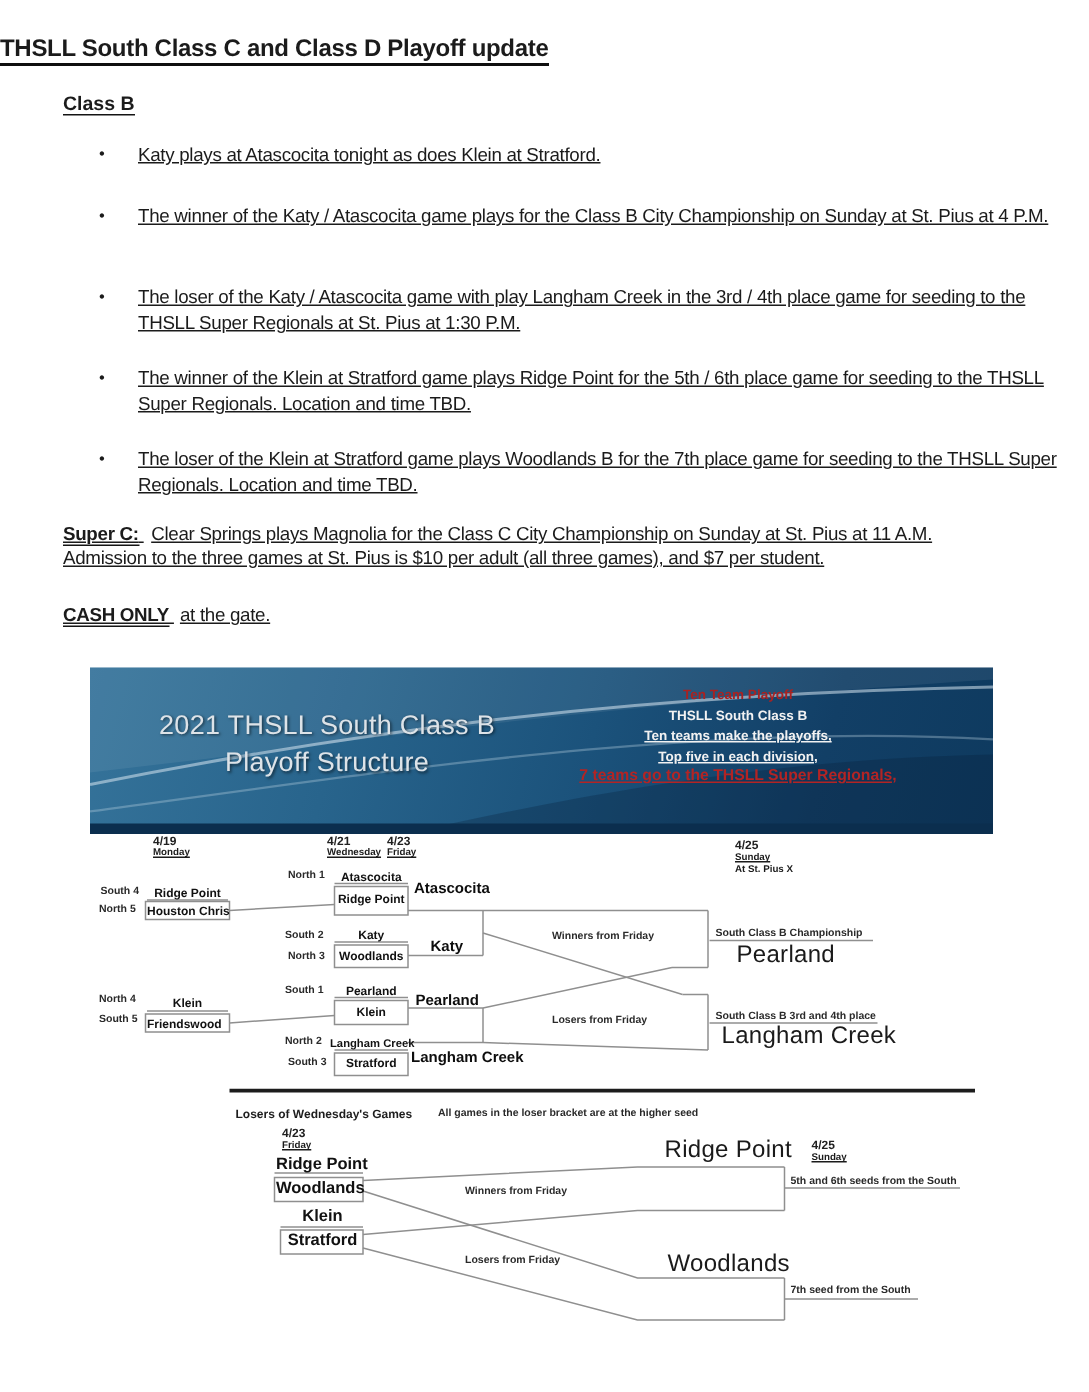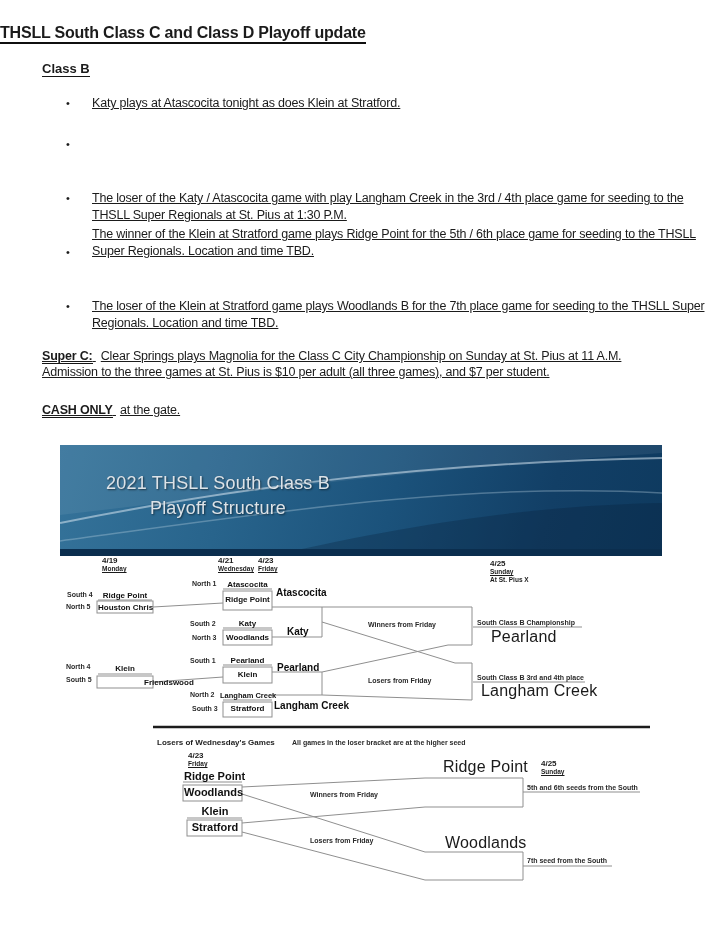--- a/index.html
+++ b/index.html
@@ -46,26 +46,27 @@
   </div>
 
   <div class="abs b" style="left:42px;top:61px;font-size:13px;">
     <span class="ul">Class B</span>
   </div>
 
   <div class="abs bullet-marker" style="left:66px;top:97px;">•</div>
   <div class="abs body-txt" style="left:92px;top:95px;width:614px;">Katy plays at Atascocita tonight as does Klein at Stratford.</div>
 
   <div class="abs bullet-marker" style="left:66px;top:138px;">•</div>
+  <div class="abs body-txt" style="left:92px;top:136px;width:614px;">The winner of the Katy / Atascocita game plays for the Class B City Championship on Sunday at St. Pius at 4 P.M.</div>
 
   <div class="abs bullet-marker" style="left:66px;top:192px;">•</div>
   <div class="abs body-txt" style="left:92px;top:190px;width:614px;">The loser of the Katy / Atascocita game with play Langham Creek in the 3rd / 4th place game for seeding to the THSLL Super Regionals at St. Pius at 1:30 P.M.</div>
 
   <div class="abs bullet-marker" style="left:66px;top:246px;">•</div>
-  <div class="abs body-txt" style="left:92px;top:226px;width:614px;">The winner of the Klein at Stratford game plays Ridge Point for the 5th / 6th place game for seeding to the THSLL Super Regionals. Location and time TBD.</div>
+  <div class="abs body-txt" style="left:92px;top:244px;width:614px;">The winner of the Klein at Stratford game plays Ridge Point for the 5th / 6th place game for seeding to the THSLL Super Regionals. Location and time TBD.</div>
 
   <div class="abs bullet-marker" style="left:66px;top:300px;">•</div>
   <div class="abs body-txt" style="left:92px;top:298px;width:614px;">The loser of the Klein at Stratford game plays Woodlands B for the 7th place game for seeding to the THSLL Super Regionals. Location and time TBD.</div>
 
   <div class="abs body-txt" style="left:42px;top:348px;width:664px;">
     <span class="b ul">Super C:</span>
     <span style="margin-left:5px;">Clear Springs plays Magnolia for the Class C City Championship on Sunday at St. Pius at 11 A.M.</span>
   </div>
 
   <div class="abs body-txt" style="left:42px;top:364px;width:650px;">Admission to the three games at St. Pius is $10 per adult (all three games), and $7 per student.</div>
@@ -78,20 +79,27 @@
   <div class="abs flyer-header">
     <svg width="602" height="111" viewBox="0 0 602 111" style="position:absolute;left:0;top:0;">
       <path d="M0,70 C160,52 300,28 602,8 L602,0 L0,0 Z" fill="rgba(255,255,255,0.07)"></path>
       <path d="M0,78 C150,48 340,18 602,13" stroke="rgba(215,230,240,0.55)" fill="none" stroke-width="2"></path>
       <path d="M0,96 C180,72 400,36 602,48" stroke="rgba(190,212,226,0.35)" fill="none" stroke-width="1.5"></path>
       <path d="M210,111 C380,72 500,60 602,58 L602,111 Z" fill="rgba(6,30,55,0.28)"></path>
     </svg>
     <div class="abs flyer-title">
       <div>2021 THSLL South Class B</div>
       <div>Playoff Structure</div>
+    </div>
+    <div class="abs notes">
+      <div class="n-red">Ten Team Playoff</div>
+      <div class="n-white">THSLL South Class B</div>
+      <div class="n-white-u">Ten teams make the playoffs,</div>
+      <div class="n-white-u">Top five in each division,</div>
+      <div class="n-red-big">7 teams go to the THSLL Super Regionals,</div>
     </div>
     <div class="abs hdr-strip"></div>
   </div>
 
   <svg width="726" height="928" viewBox="0 0 726 928" style="position:absolute;left:0;top:0;pointer-events:none;">
     <g stroke="#8f8f8f" stroke-width="1" fill="none">
 
       <line x1="98" y1="600" x2="152" y2="600"></line>
       <rect x="97" y="601" width="56" height="12" fill="#ffffff"></rect>
       <line x1="153" y1="607" x2="223" y2="603"></line>
@@ -166,21 +174,21 @@
   <div class="abs seed" style="left:192px;top:580px;">North 1</div>
   <div class="abs seed" style="left:190px;top:620px;">South 2</div>
   <div class="abs seed" style="left:192px;top:634px;">North 3</div>
   <div class="abs seed" style="left:190px;top:657px;">South 1</div>
   <div class="abs seed" style="left:190px;top:691px;">North 2</div>
   <div class="abs seed" style="left:192px;top:705px;">South 3</div>
 
   <div class="abs slot" style="left:98px;top:591px;width:54px;">Ridge Point</div>
   <div class="abs slot" style="left:98px;top:603px;width:54px;">Houston Chris</div>
   <div class="abs slot" style="left:98px;top:664px;width:54px;">Klein</div>
-  <div class="abs slot" style="left:98px;top:678px;width:31px;padding-left:46px;">Friendswood</div>
+  <div class="abs slot" style="left:98px;top:678px;width:31px;">Friendswood</div>
 
   <div class="abs slot" style="left:223px;top:580px;width:49px;">Atascocita</div>
   <div class="abs slot" style="left:223px;top:595px;width:49px;">Ridge Point</div>
   <div class="abs slot" style="left:223px;top:619px;width:49px;">Katy</div>
   <div class="abs slot" style="left:223px;top:633px;width:49px;">Woodlands</div>
   <div class="abs slot" style="left:223px;top:656px;width:49px;">Pearland</div>
   <div class="abs slot" style="left:223px;top:670px;width:49px;">Klein</div>
   <div class="abs slot" style="left:220px;top:691px;width:55px;font-size:7.5px;">Langham Creek</div>
   <div class="abs slot" style="left:223px;top:704px;width:49px;">Stratford</div>
 

